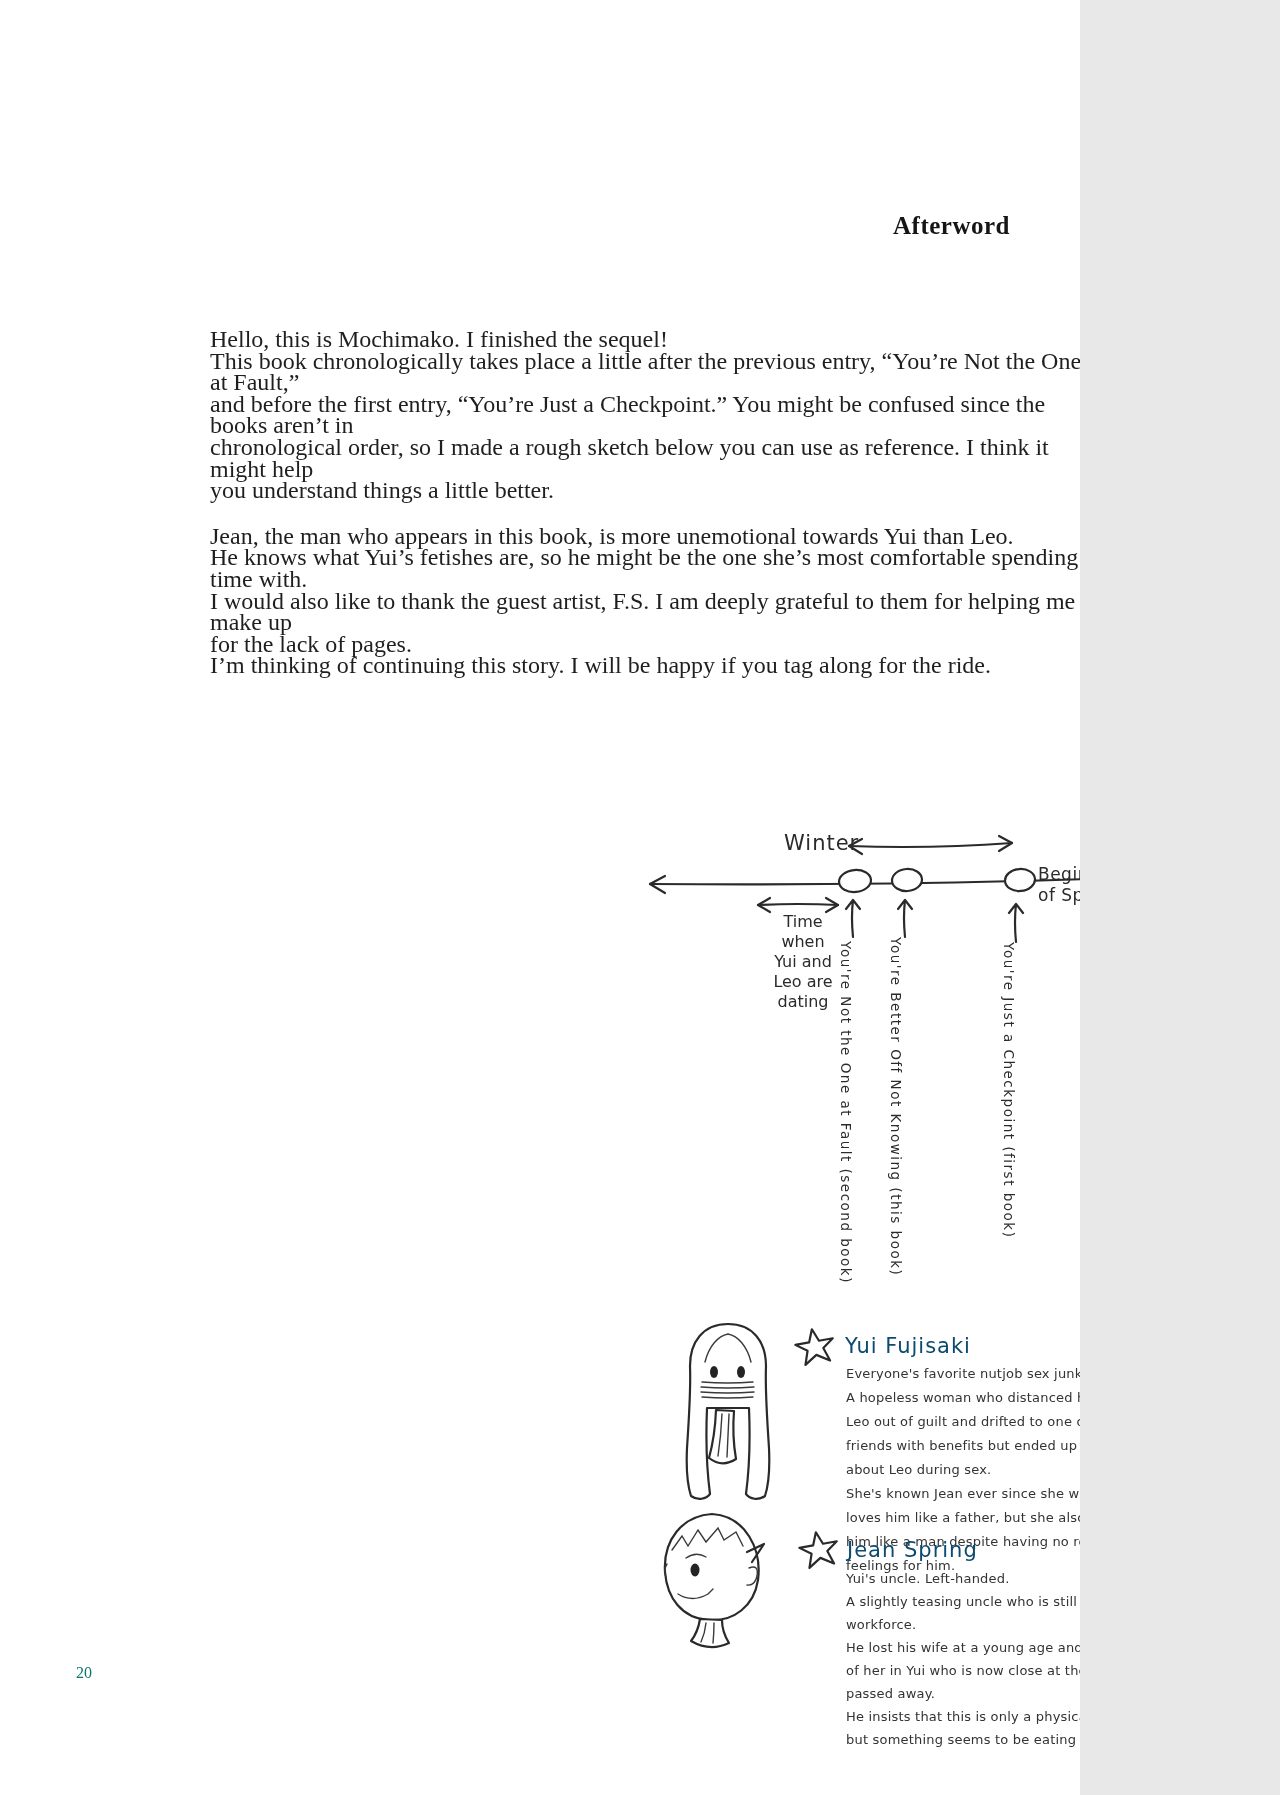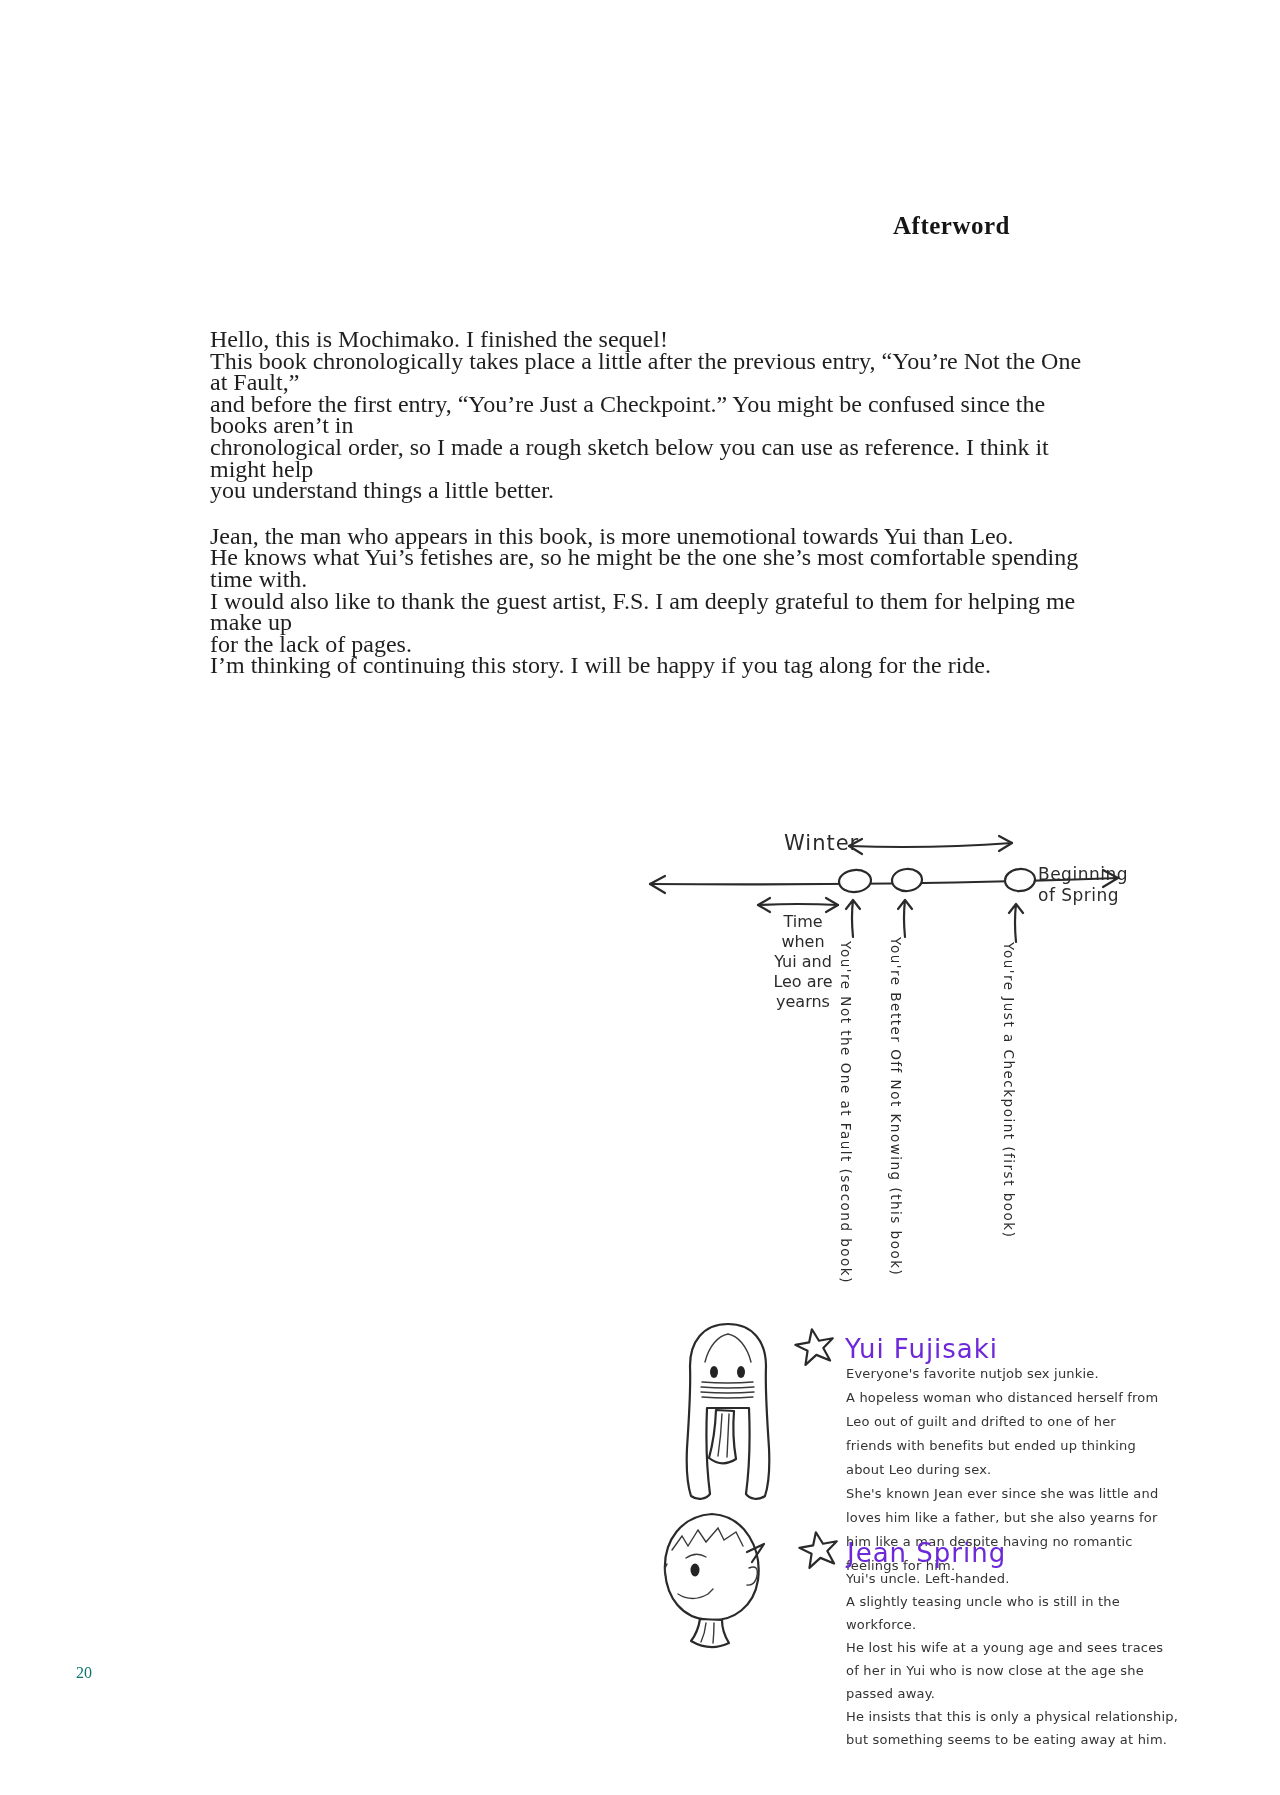--- a/index.html
+++ b/index.html
@@ -1,18 +1,18 @@
 <!DOCTYPE html>
 <html><head>
 <meta charset="utf-8">
 <style>
   html,body{margin:0;padding:0;background:#e8e8e8;}
   .page{
     position:relative;
-    width:1280px;height:1795px;
+    width:1080px;height:1795px;
     background:#ffffff;
     overflow:hidden;
     font-family:"Liberation Serif", serif;
     color:#1f1f1f;
   }
   .title{
     position:absolute;left:893px;top:212px;
     font-size:25px;font-weight:700;letter-spacing:0.5px;
     font-family:"Liberation Serif", serif;color:#151515;
     margin:0;
@@ -49,21 +49,21 @@
     font-size:13.5px;letter-spacing:1.5px;
     white-space:nowrap;
   }
   .v1{left:838px;top:941px;}
   .v2{left:888px;top:937px;}
   .v3{left:1001px;top:942px;}
   .char-illu{position:absolute;}
   .star{position:absolute;}
   .char-name{
     position:absolute;
-    font-size:26px;letter-spacing:1px;color:#6d28d9;
+    font-size:21px;letter-spacing:1px;color:#0c4a6e;
   }
   .char-desc{
     position:absolute;
     font-size:13px;line-height:24px;letter-spacing:0.2px;
     white-space:pre-line;color:#333;
   }
   .desc-jean{line-height:23px;}
   .page-number{
     position:absolute;left:76px;top:1664px;
     font-size:16px;color:#0f766e;
@@ -116,21 +116,21 @@
       <path class="ink" d="M345,122 Q343,102 345,85 M345,85 L338,94 M345,85 L352,94"></path>
       <path class="ink" d="M456,127 Q454,107 456,89 M456,89 L449,98 M456,89 L463,98"></path>
     </svg>
     <span class="hand tl-winter">Winter</span>
     <span class="hand tl-spring">Beginning
 of Spring</span>
     <div class="hand tl-dating">Time
 when
 Yui and
 Leo are
-yearns</div>
+dating</div>
     <div class="hand vlabel v1">You're Not the One at Fault (second book)</div>
     <div class="hand vlabel v2">You're Better Off Not Knowing (this book)</div>
     <div class="hand vlabel v3">You're Just a Checkpoint (first book)</div>
   </div>
 
   <section>
     <svg class="char-illu" style="left:678px;top:1318px" width="100" height="192" viewBox="0 0 100 192">
       <path class="ink fillw" d="M50,6 C25,6 12,24 12,48 C13,72 11,100 9,130 C8,152 9,166 13,178 C20,183 28,181 32,176 C28,146 28,114 29,90 L71,90 C72,114 72,146 68,176 C72,181 80,183 87,178 C91,166 92,152 91,130 C89,100 87,72 88,48 C88,24 75,6 50,6 Z"></path>
       <path class="ink-thin" d="M50,16 C40,18 31,28 27,44 M50,16 C60,18 69,28 73,44"></path>
       <ellipse class="inkfill" cx="36" cy="54" rx="4" ry="6"></ellipse>

